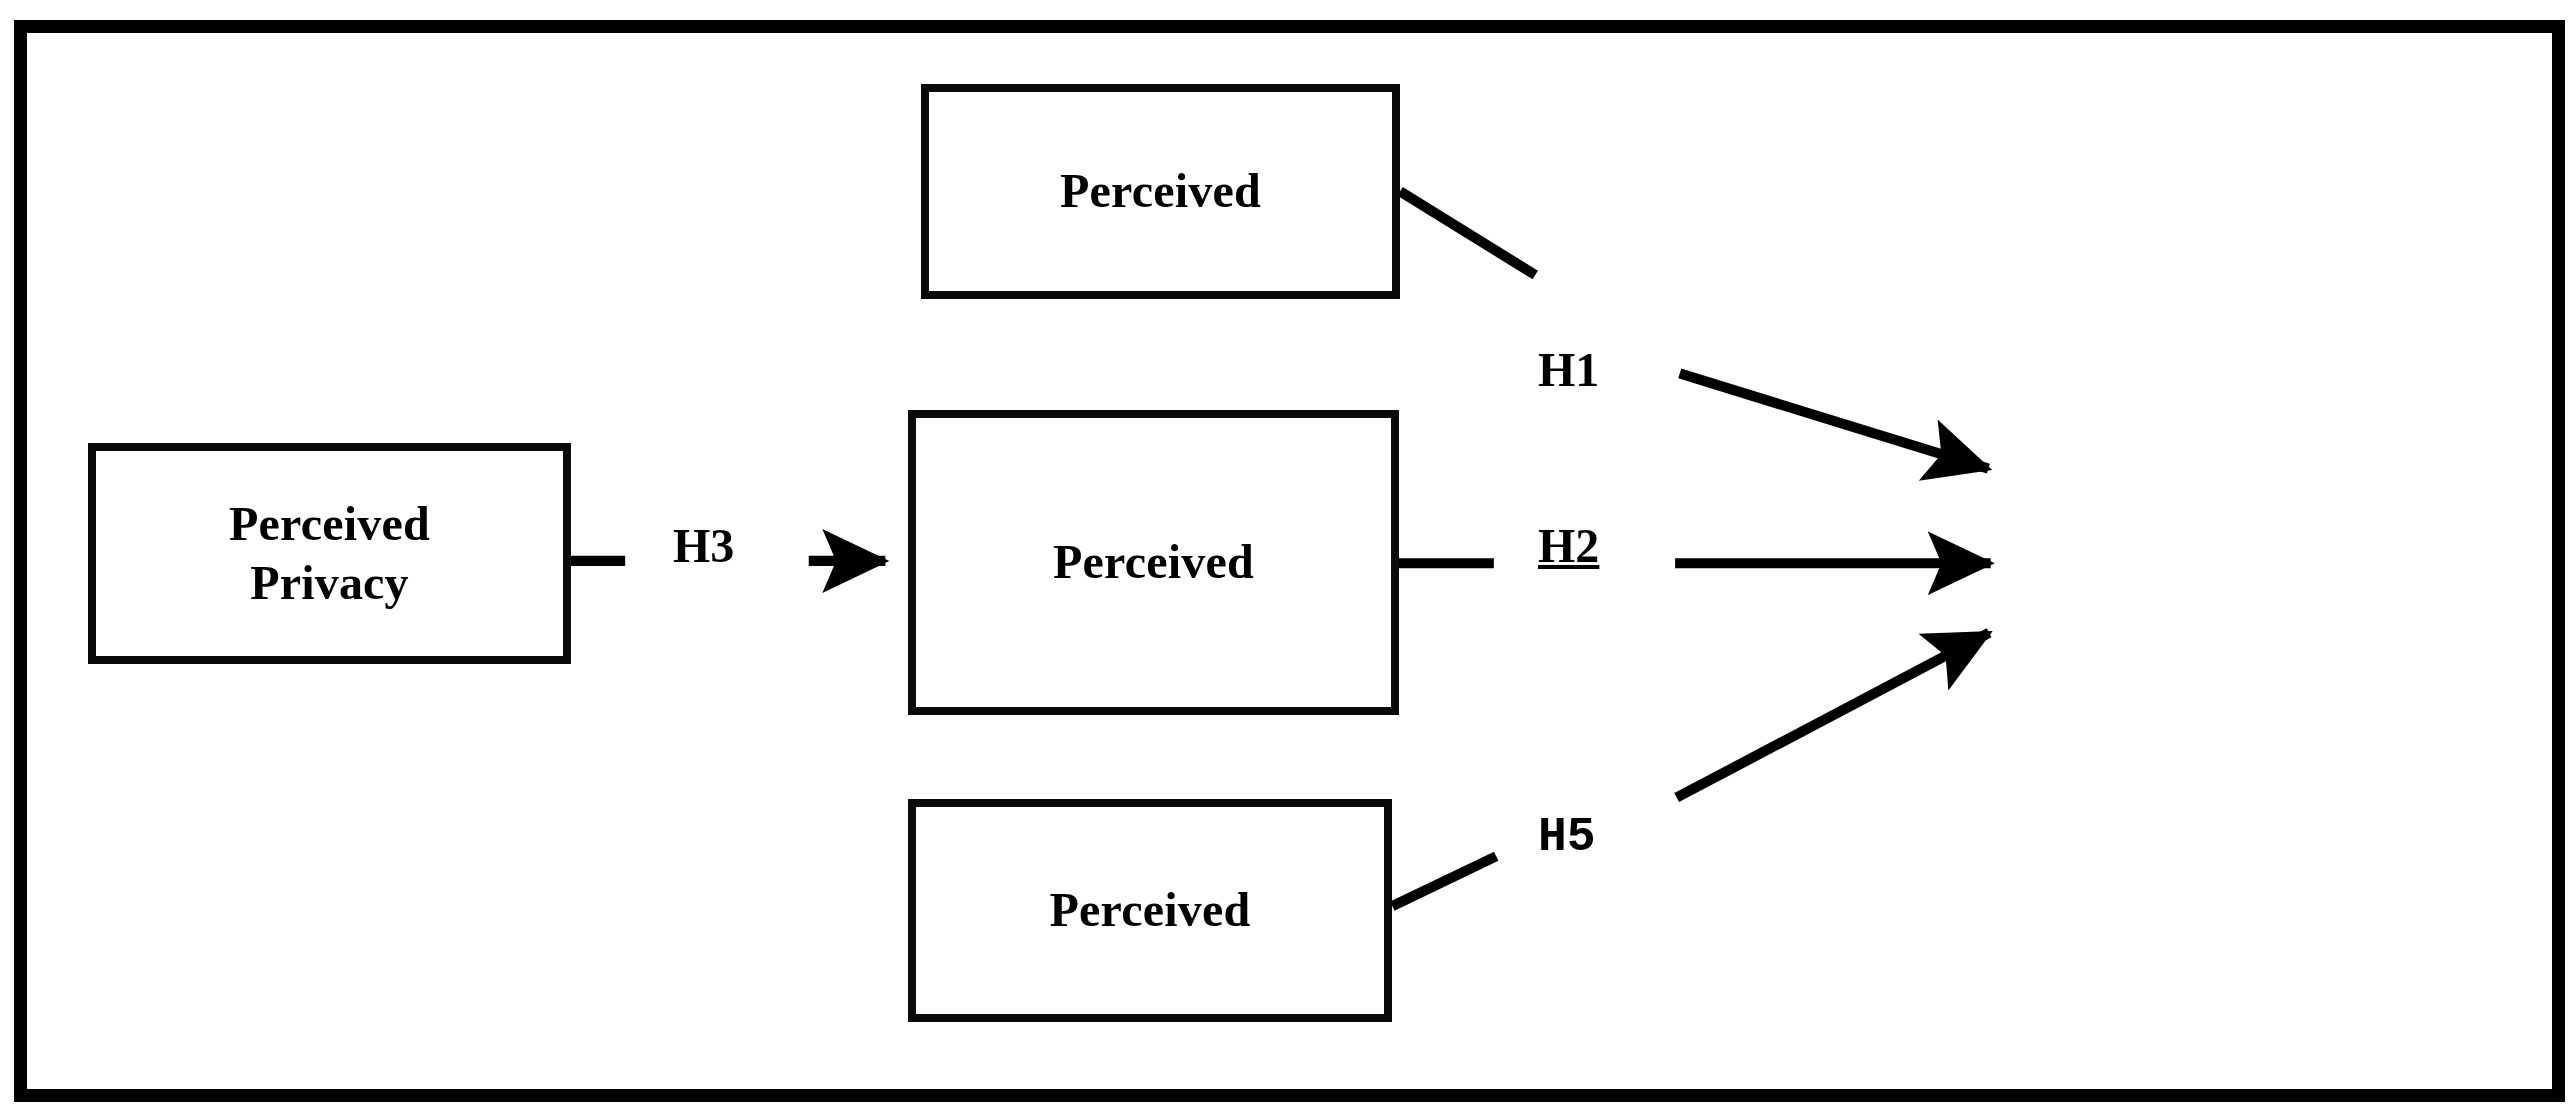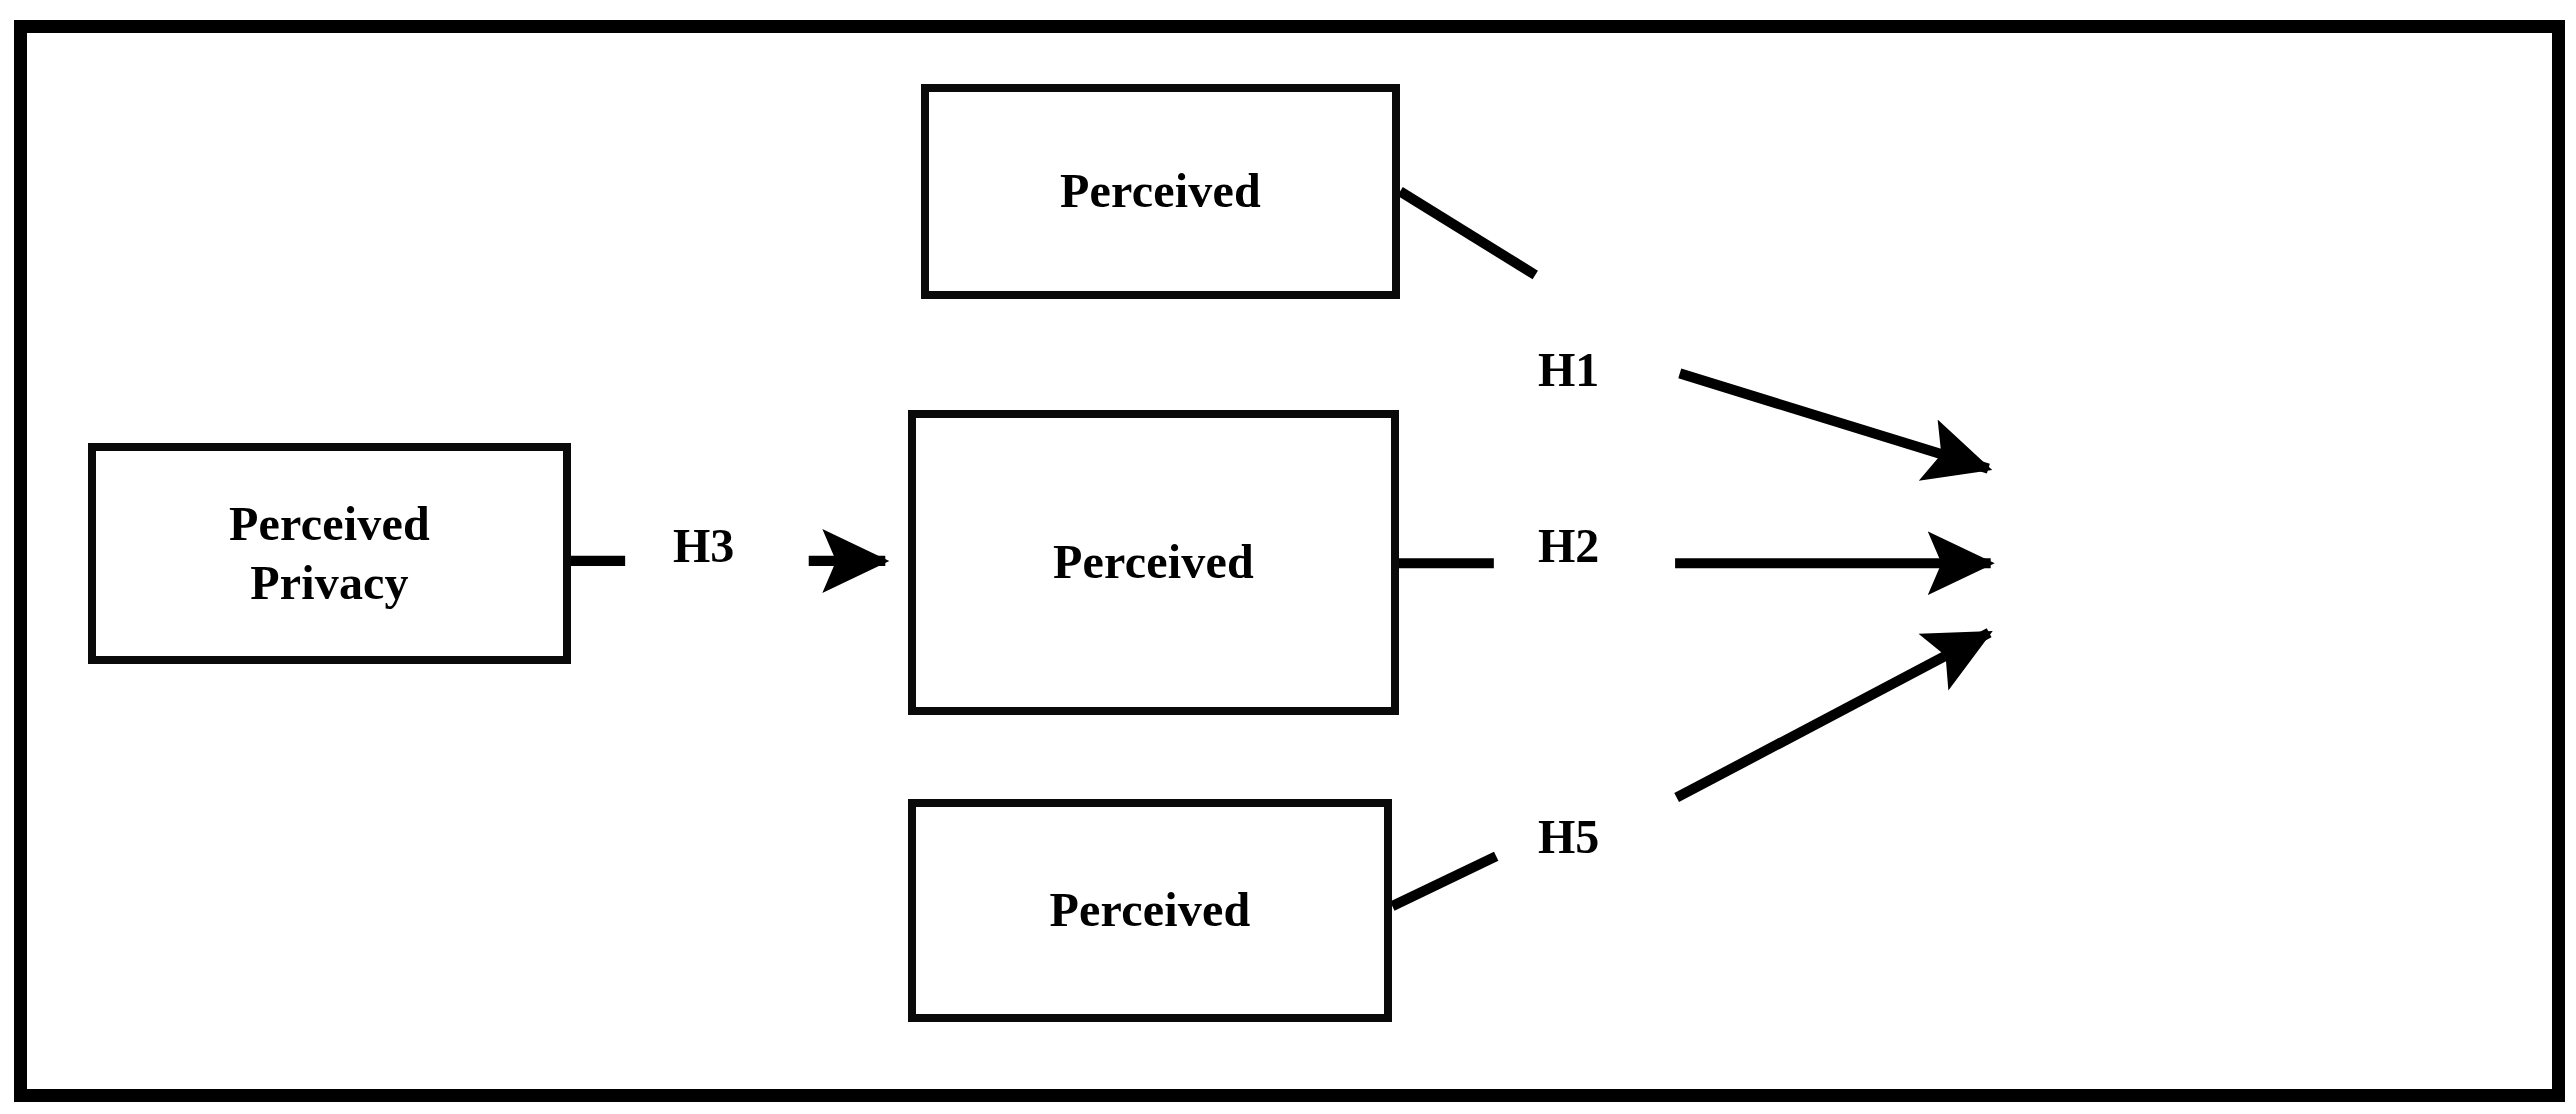--- a/index.html
+++ b/index.html
@@ -53,23 +53,23 @@
   .hlabel{
     position:absolute;
     color:#000000;
     font-weight:bold;
     font-size:48px;
     line-height:1;
     white-space:nowrap;
     z-index:7;
   }
   #label-h1{ left:1538px; top:302px;margin-top:44px; }
-  #label-h2{ left:1538px; top:522px; }
+  #label-h2{ left:1538px; top:522px;text-decoration:underline; }
   #label-h3{ left:673px;  top:522px;text-align:center; }
-  #label-h5{ left:1538px; top:813px; }
+  #label-h5{ left:1538px; top:813px;font-family:Liberation Mono, monospace; }
 
   
   #links{
     position:absolute;
     left:0;top:0;
     width:2576px;height:1114px;
     z-index:3;
     pointer-events:none;
   }
 </style>

